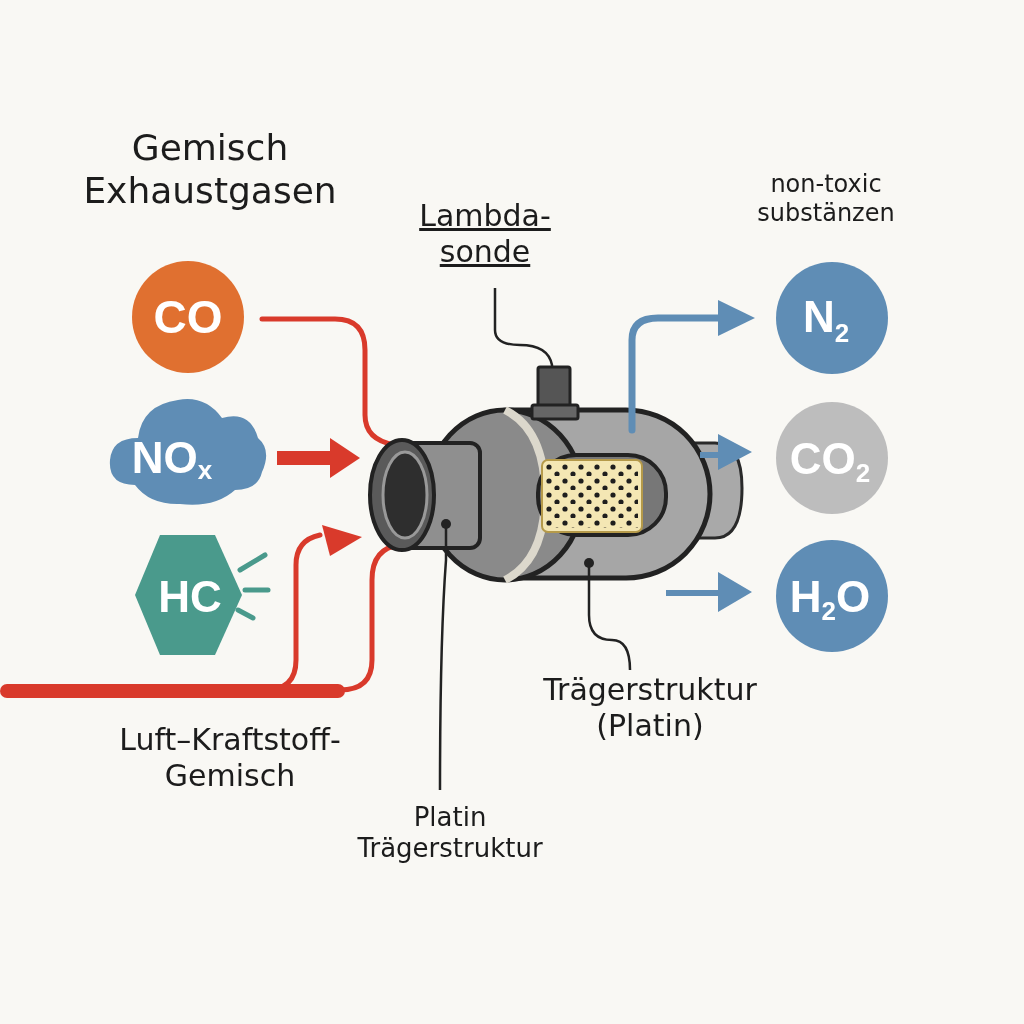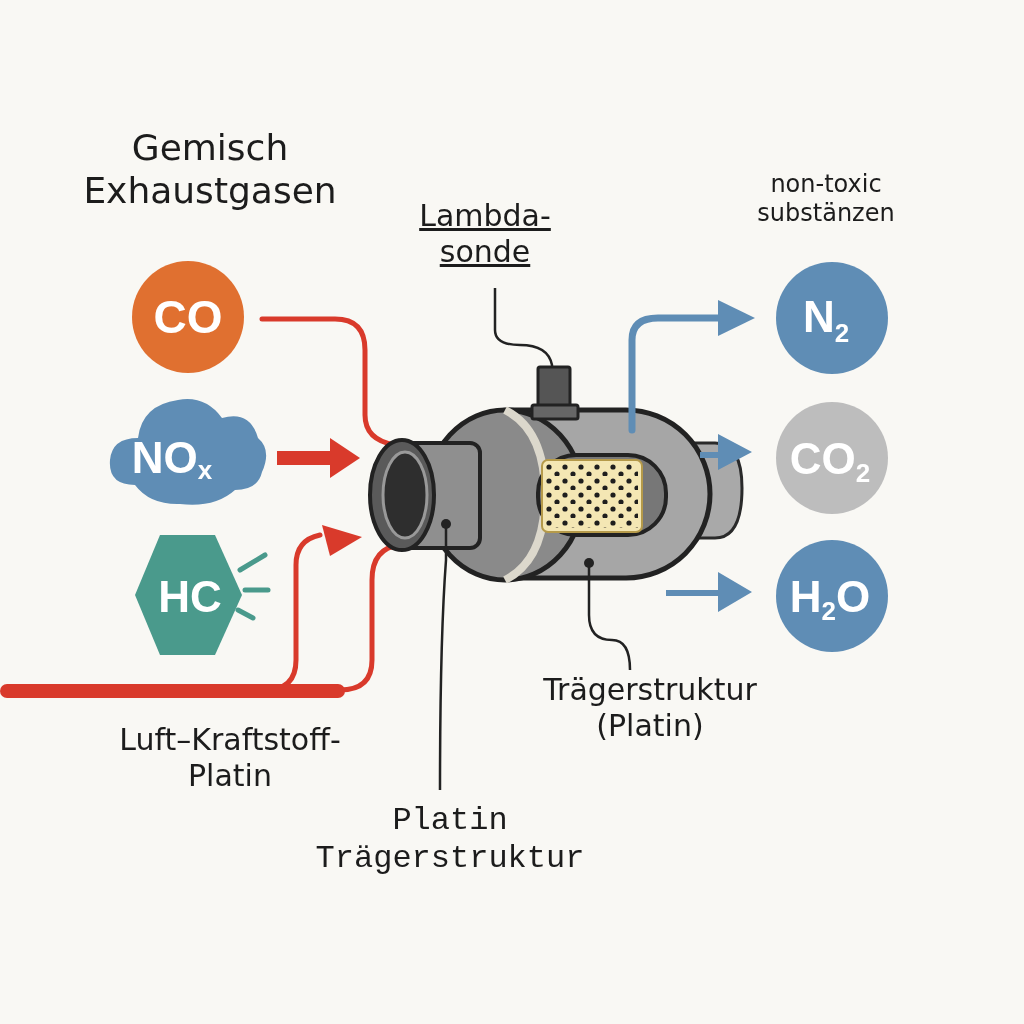--- a/index.html
+++ b/index.html
@@ -11,22 +11,22 @@
 </head>
 <body>
 
 <div class="lbl" style="left:50px;top:126px;width:320px;font-size:36px;">Gemisch
 Exhaustgasen</div>
 <div class="lbl" style="left:676px;top:126px;width:300px;font-size:24px;margin-top:44px;">non-toxic
 substänzen</div>
 <div class="lbl" style="left:395px;top:198px;width:180px;font-size:30px;text-decoration:underline;">Lambda-
 sonde</div>
 <div class="lbl" style="left:40px;top:722px;width:380px;font-size:30px;">Luft–Kraftstoff-
-Platin</div>
-<div class="lbl" style="left:300px;top:802px;width:300px;font-size:32px;font-family:Liberation Mono, monospace;">Platin
+Gemisch</div>
+<div class="lbl" style="left:300px;top:802px;width:300px;font-size:26px;">Platin
 Trägerstruktur</div>
 <div class="lbl" style="left:500px;top:672px;width:300px;font-size:30px;">Trägerstruktur
 (Platin)</div>
 
 <svg width="1024" height="1024" viewBox="0 0 1024 1024">
   <defs>
     <pattern id="dots" width="16" height="14" patternUnits="userSpaceOnUse">
       <circle cx="5" cy="5" r="2.6" fill="#1e1e1e"></circle>
       <circle cx="13" cy="12" r="2.6" fill="#1e1e1e"></circle>
     </pattern>

